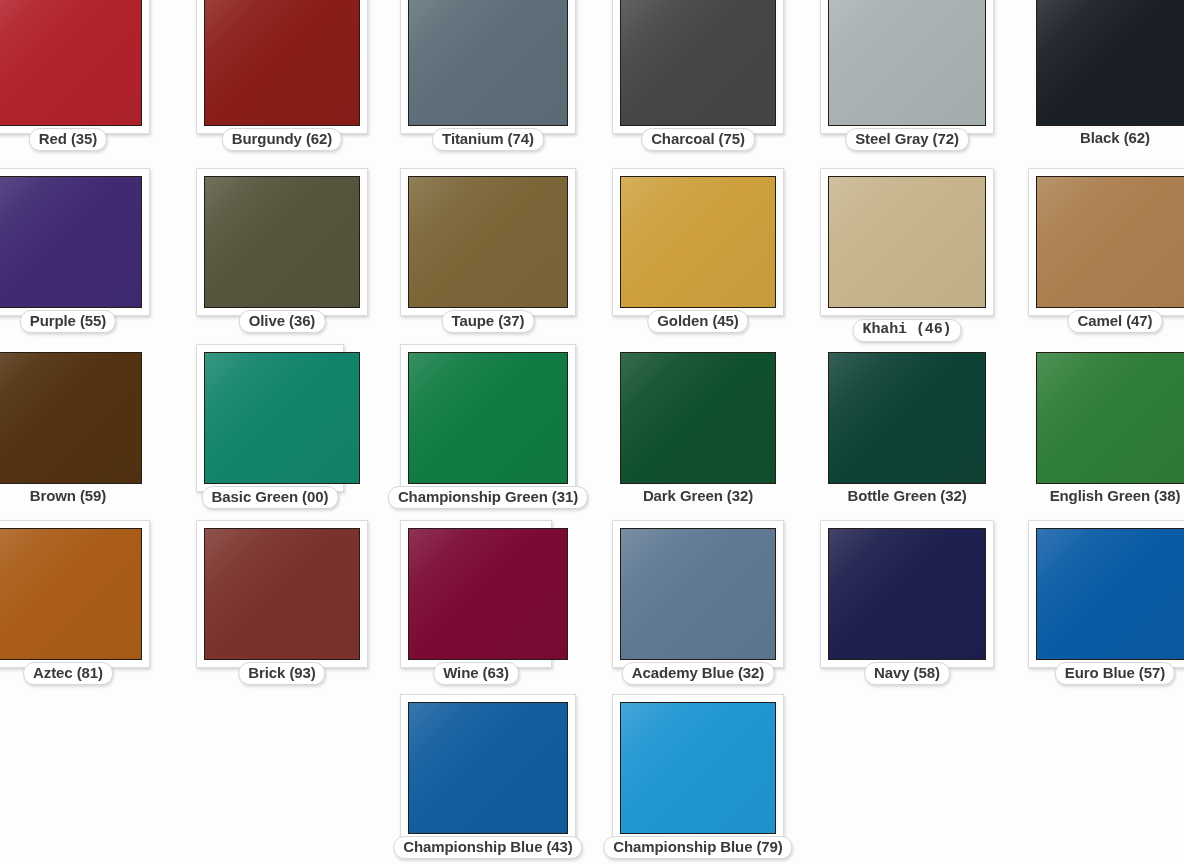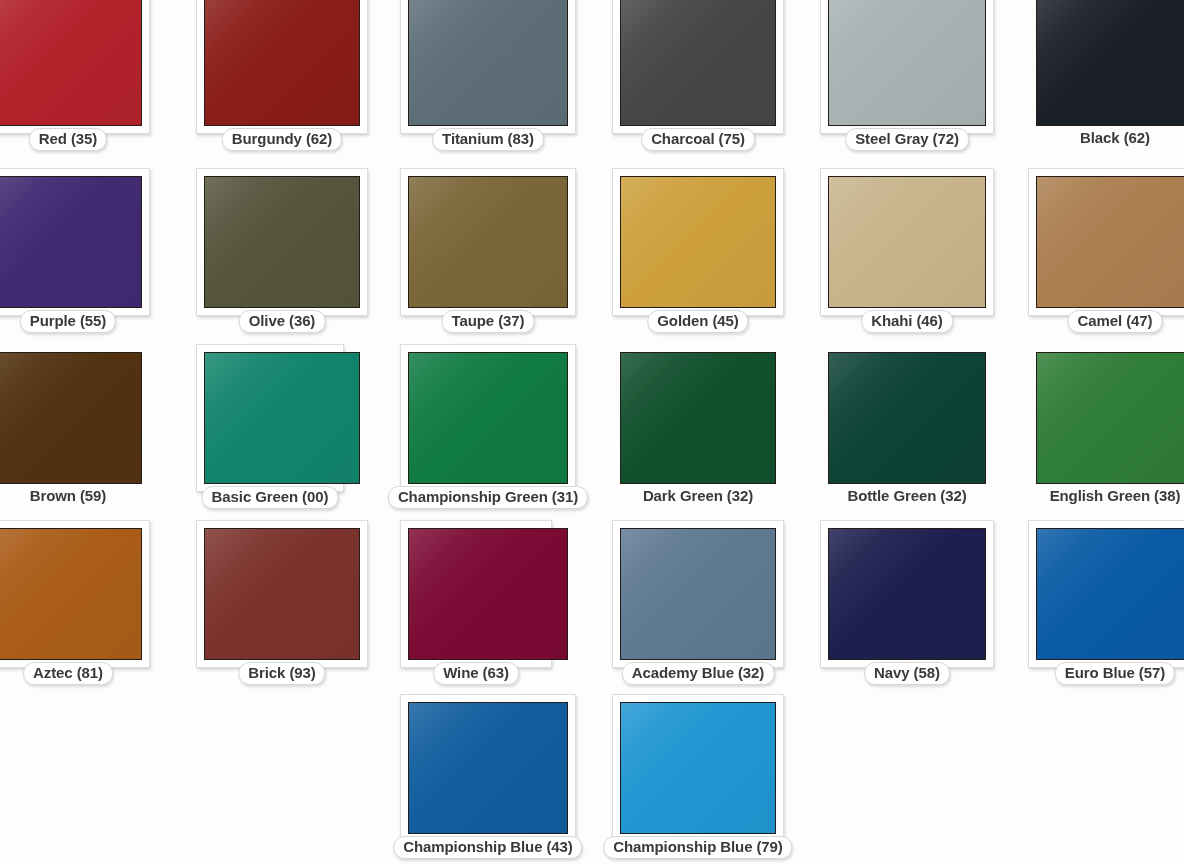--- a/index.html
+++ b/index.html
@@ -104,21 +104,21 @@
       <div class="swatch-label" style="top: 142px;">Red (35)</div>
     </div>
     <div class="swatch-cell" style="left: 196px; top: -14px; width: 172px; height: 148px;">
       <div class="swatch-frame"></div>
       <div class="swatch-chip" title="Burgundy (62)" style="background: rgb(138, 29, 24); left: 8px; top: 8px; width: 156px; height: 132px;"></div>
       <div class="swatch-label" style="top: 142px;">Burgundy (62)</div>
     </div>
     <div class="swatch-cell" style="left: 400px; top: -14px; width: 176px; height: 148px;">
       <div class="swatch-frame"></div>
       <div class="swatch-chip" title="Titanium (74)" style="background: rgb(93, 110, 120); left: 8px; top: 8px; width: 160px; height: 132px;"></div>
-      <div class="swatch-label" style="top: 142px;">Titanium (83)</div>
+      <div class="swatch-label" style="top: 142px;">Titanium (74)</div>
     </div>
     <div class="swatch-cell" style="left: 612px; top: -14px; width: 172px; height: 148px;">
       <div class="swatch-frame"></div>
       <div class="swatch-chip" title="Charcoal (75)" style="background: rgb(70, 70, 71); left: 8px; top: 8px; width: 156px; height: 132px;"></div>
       <div class="swatch-label" style="top: 142px;">Charcoal (75)</div>
     </div>
     <div class="swatch-cell" style="left: 820px; top: -14px; width: 174px; height: 148px;">
       <div class="swatch-frame"></div>
       <div class="swatch-chip" title="Steel Gray (72)" style="background: rgb(168, 178, 178); left: 8px; top: 8px; width: 158px; height: 132px;"></div>
       <div class="swatch-label" style="top: 142px;">Steel Gray (72)</div>
@@ -144,21 +144,21 @@
       <div class="swatch-label" style="top: 142px;">Taupe (37)</div>
     </div>
     <div class="swatch-cell" style="left: 612px; top: 168px; width: 172px; height: 148px;">
       <div class="swatch-frame"></div>
       <div class="swatch-chip" title="Golden (45)" style="background: rgb(205, 160, 61); left: 8px; top: 8px; width: 156px; height: 132px;"></div>
       <div class="swatch-label" style="top: 142px;">Golden (45)</div>
     </div>
     <div class="swatch-cell" style="left: 820px; top: 168px; width: 174px; height: 148px;">
       <div class="swatch-frame"></div>
       <div class="swatch-chip" title="Khahi (46)" style="background: rgb(199, 180, 140); left: 8px; top: 8px; width: 158px; height: 132px;"></div>
-      <div class="swatch-label" style="top: 142px;">Khahi (46)</div>
+      <div class="swatch-label" style="top: 151px; font-family: Liberation Mono, monospace;">Khahi (46)</div>
     </div>
     <div class="swatch-cell" style="left: 1028px; top: 168px; width: 174px; height: 148px;">
       <div class="swatch-frame"></div>
       <div class="swatch-chip" title="Camel (47)" style="background: rgb(171, 127, 80); left: 8px; top: 8px; width: 158px; height: 132px;"></div>
       <div class="swatch-label" style="top: 142px;">Camel (47)</div>
     </div>
     <div class="swatch-cell bare-label no-frame" style="left: -14px; top: 344px; width: 164px; height: 148px;">
       <div class="swatch-frame"></div>
       <div class="swatch-chip" title="Brown (59)" style="background: rgb(82, 50, 16); left: 0px; top: 8px; width: 156px; height: 132px; border-left: none;"></div>
       <div class="swatch-label" style="top: 142px;">Brown (59)</div>

